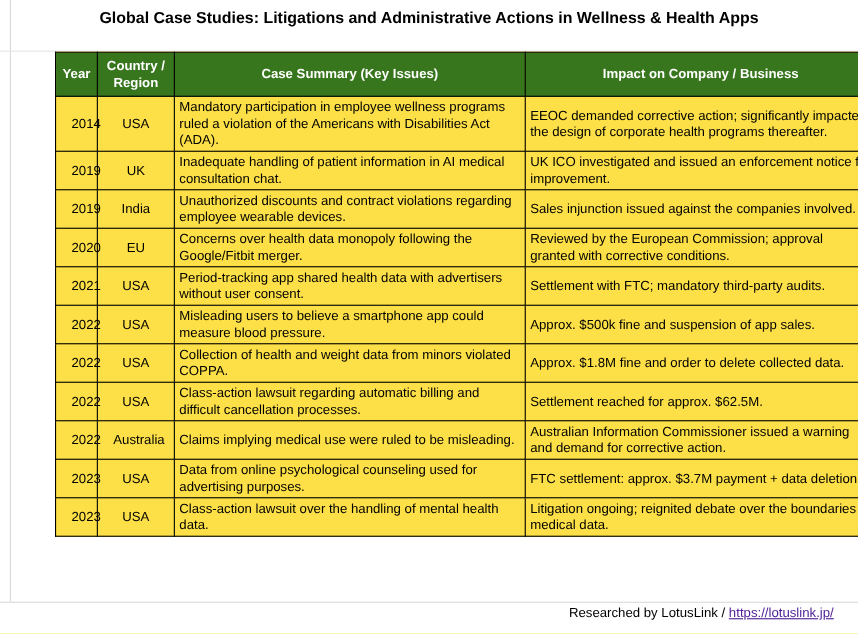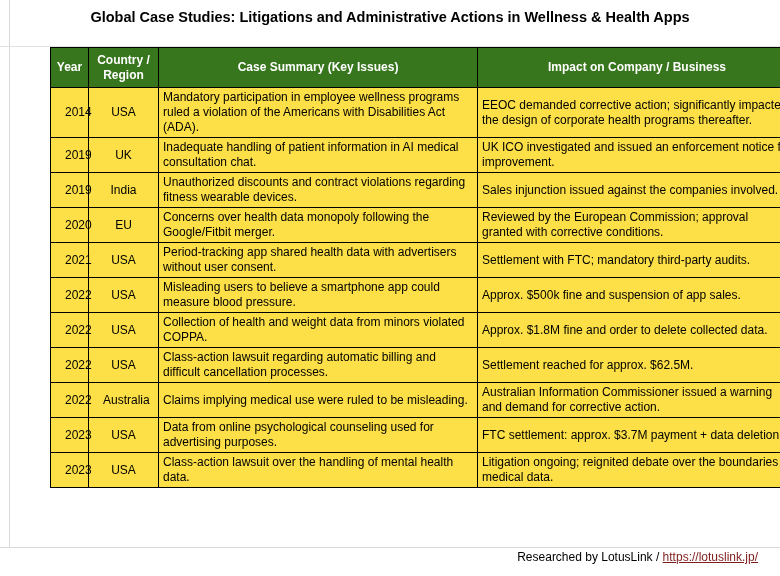--- a/index.html
+++ b/index.html
@@ -96,21 +96,21 @@
   .footer {
     position: absolute;
     top: 550px;
     left: 0;
     width: 758px;
     text-align: right;
     font-size: 12px;
     z-index: 1;
   }
   .footer a {
-    color: #7f1d1d;
+    color: #4c1d95;
     text-decoration: underline;
   }
 </style>
 </head>
 <body>
 
 <div class="gridline-v"></div>
 <div class="gridline-h-top"></div>
 <div class="gridline-h-bottom"></div>
 
@@ -140,21 +140,21 @@
     </tr>
     <tr>
       <td class="c-center">2019</td>
       <td class="c-center">UK</td>
       <td class="c-text">Inadequate handling of patient information in AI medical consultation chat.</td>
       <td class="c-text">UK ICO investigated and issued an enforcement notice for improvement.</td>
     </tr>
     <tr>
       <td class="c-center">2019</td>
       <td class="c-center">India</td>
-      <td class="c-text">Unauthorized discounts and contract violations regarding fitness wearable devices.</td>
+      <td class="c-text">Unauthorized discounts and contract violations regarding employee wearable devices.</td>
       <td class="c-text">Sales injunction issued against the companies involved.</td>
     </tr>
     <tr>
       <td class="c-center">2020</td>
       <td class="c-center">EU</td>
       <td class="c-text">Concerns over health data monopoly following the Google/Fitbit merger.</td>
       <td class="c-text">Reviewed by the European Commission; approval granted with corrective conditions.</td>
     </tr>
     <tr>
       <td class="c-center">2021</td>

